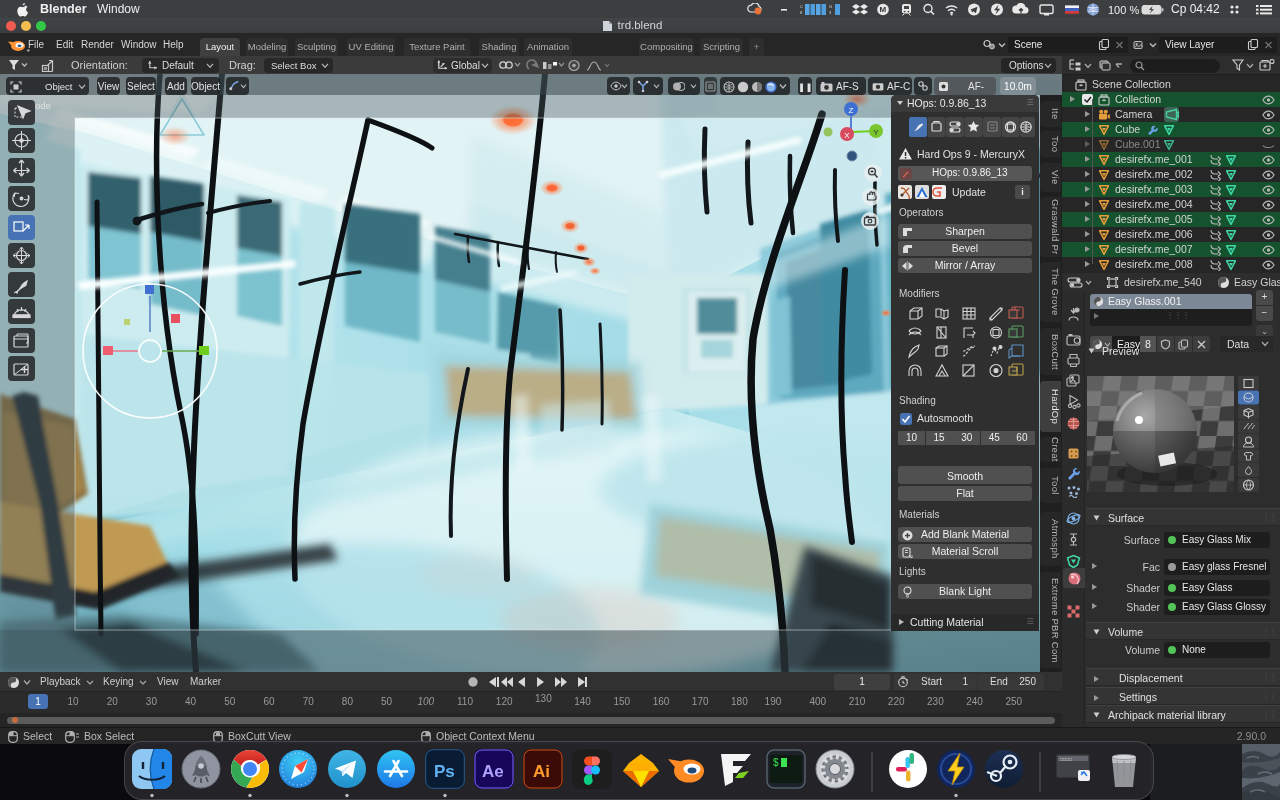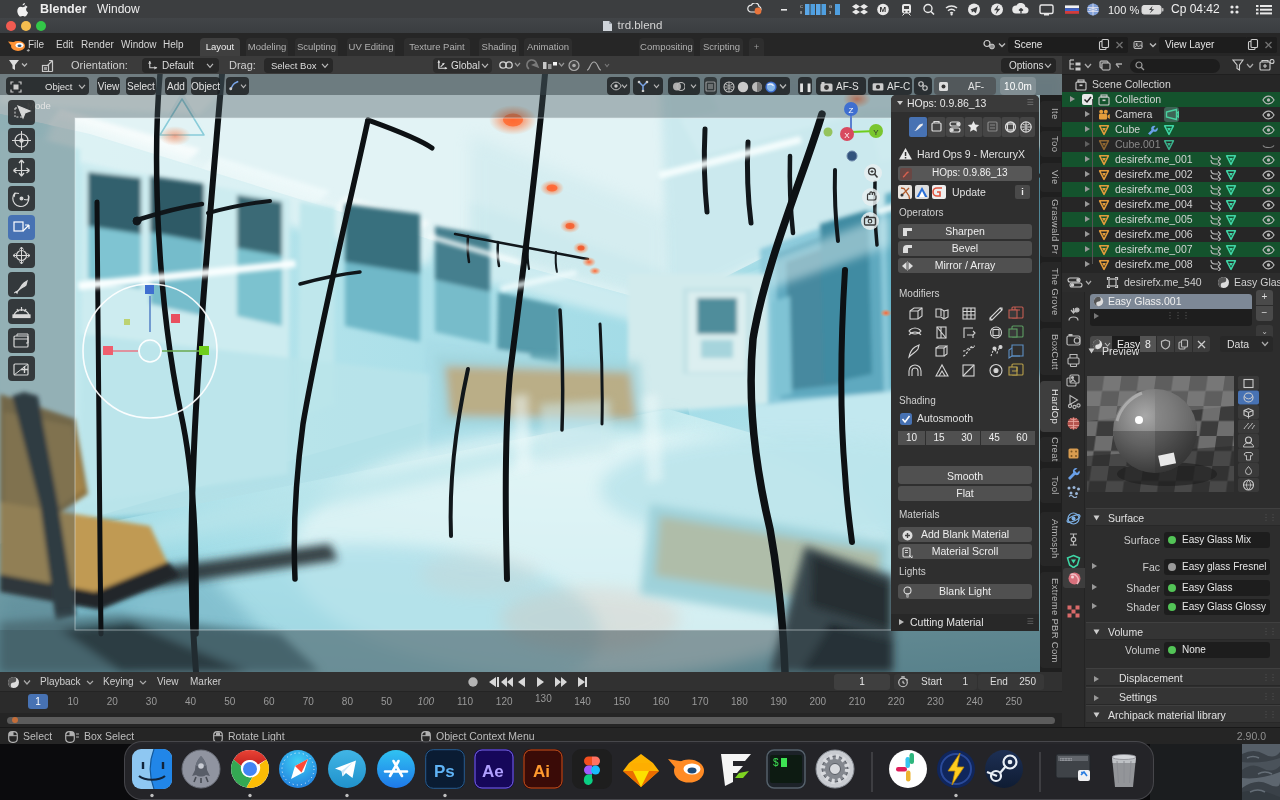--- a/index.html
+++ b/index.html
@@ -1454,22 +1454,22 @@
       <span class="abs" style="left:372.59999999999997px;top:3.5px;width:28px;text-align:center;color:#9a9a9a;">50</span>
       <span class="abs" style="left:411.79999999999995px;top:3.5px;width:28px;text-align:center;color:#9a9a9a;font-style:italic;">100</span>
       <span class="abs" style="left:450.99999999999994px;top:3.5px;width:28px;text-align:center;color:#9a9a9a;">110</span>
       <span class="abs" style="left:490.19999999999993px;top:3.5px;width:28px;text-align:center;color:#9a9a9a;">120</span>
       <span class="abs" style="left:529.4px;top:1px;width:28px;text-align:center;color:#9a9a9a;">130</span>
       <span class="abs" style="left:568.6px;top:3.5px;width:28px;text-align:center;color:#9a9a9a;">140</span>
       <span class="abs" style="left:607.8000000000001px;top:3.5px;width:28px;text-align:center;color:#9a9a9a;">150</span>
       <span class="abs" style="left:647.0000000000001px;top:3.5px;width:28px;text-align:center;color:#9a9a9a;">160</span>
       <span class="abs" style="left:686.2000000000002px;top:3.5px;width:28px;text-align:center;color:#9a9a9a;">170</span>
       <span class="abs" style="left:725.4000000000002px;top:3.5px;width:28px;text-align:center;color:#9a9a9a;">180</span>
-      <span class="abs" style="left:764.6000000000003px;top:3.5px;width:28px;text-align:center;color:#9a9a9a;">190</span>
-      <span class="abs" style="left:803.8000000000003px;top:3.5px;width:28px;text-align:center;color:#9a9a9a;">200</span>
+      <span class="abs" style="left:764.6000000000003px;top:3.5px;width:28px;text-align:left;color:#9a9a9a;">190</span>
+      <span class="abs" style="left:803.8000000000003px;top:3.5px;width:28px;text-align:center;color:#9a9a9a;">400</span>
       <span class="abs" style="left:843.0000000000003px;top:3.5px;width:28px;text-align:center;color:#9a9a9a;">210</span>
       <span class="abs" style="left:882.2000000000004px;top:3.5px;width:28px;text-align:center;color:#9a9a9a;">220</span>
       <span class="abs" style="left:921.4000000000004px;top:3.5px;width:28px;text-align:center;color:#9a9a9a;">230</span>
       <span class="abs" style="left:960.6000000000005px;top:3.5px;width:28px;text-align:center;color:#9a9a9a;">240</span>
       <span class="abs" style="left:999.8000000000005px;top:3.5px;width:28px;text-align:center;color:#9a9a9a;">250</span>
       <div class="abs" style="left:28px;top:2px;width:20px;height:15px;background:#4772b3;border-radius:3px;color:#fff;text-align:center;line-height:15px;font-size:10px;">1</div>
     </div>
     <div class="abs" style="left:0;top:41px;width:1062px;height:14px;background:#252525;">
       <div class="abs" style="left:7px;top:3.5px;width:1048px;height:7px;background:#5c5c5c;border-radius:3.5px;"></div>
       <div class="abs" style="left:12px;top:4px;width:6px;height:6px;background:#c46e3a;border-radius:3px;"></div>
@@ -1488,21 +1488,21 @@
         <path d="M5 0.7v4M1 4.7h8" stroke="#b0b0b0" stroke-width="1"></path>
         <rect x="5" y="1" width="4" height="3.8" fill="#b0b0b0"></rect>
         <path d="M11 3h3M11 6h3" stroke="#b0b0b0" stroke-width="1"></path>
       </svg>
     <span style="position:absolute;left:84px;top:2px;">Box Select</span>
     <svg style="position:absolute;left:213px;top:2.5px;" width="10" height="12" viewBox="0 0 10 12">
         <rect x="0.7" y="0.7" width="8.6" height="10.6" rx="3.5" fill="none" stroke="#b0b0b0" stroke-width="1.2"></rect>
         <path d="M5 0.7v4M1 4.7h8" stroke="#b0b0b0" stroke-width="1"></path>
         <rect x="3" y="1.5" width="4" height="3.2" fill="#b0b0b0"></rect>
       </svg>
-    <span style="position:absolute;left:228px;top:2px;">Rotate Light</span>
+    <span style="position:absolute;left:228px;top:2px;">BoxCutt View</span>
     <svg style="position:absolute;left:421px;top:2.5px;" width="10" height="12" viewBox="0 0 10 12">
         <rect x="0.7" y="0.7" width="8.6" height="10.6" rx="3.5" fill="none" stroke="#b0b0b0" stroke-width="1.2"></rect>
         <path d="M5 0.7v4M1 4.7h8" stroke="#b0b0b0" stroke-width="1"></path>
         <rect x="5" y="1" width="4" height="3.8" fill="#b0b0b0"></rect>
       </svg>
     <span style="position:absolute;left:436px;top:2px;">Object Context Menu</span>
     <span style="position:absolute;right:14px;top:2px;color:#909090;">2.90.0</span>
   </div>
 
   <div id="desktop" class="abs">

